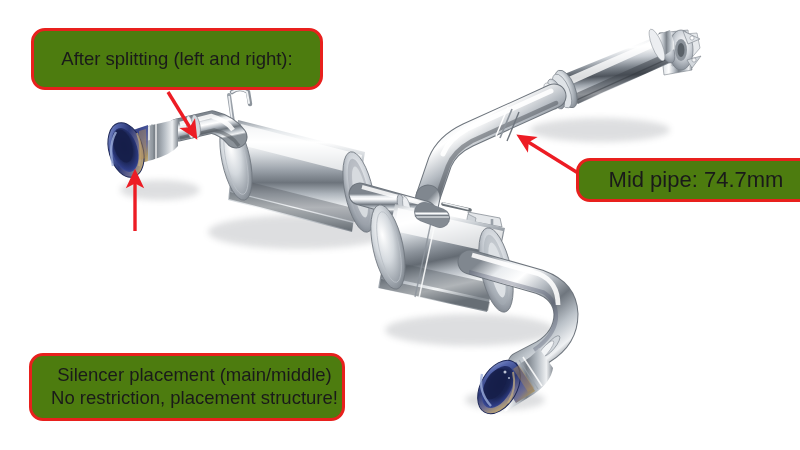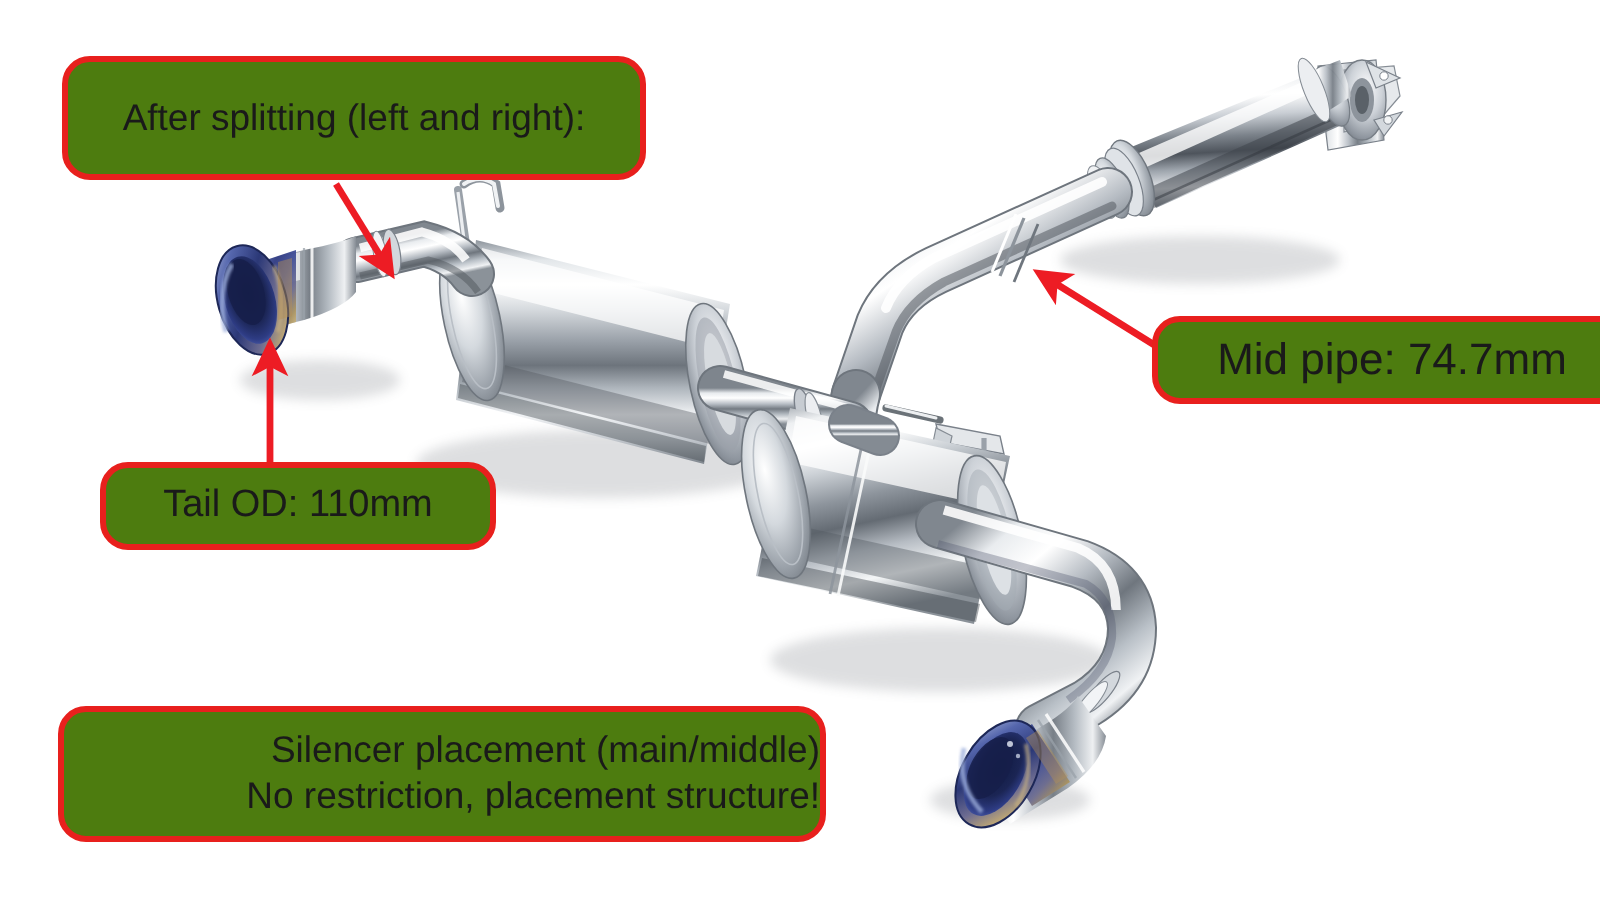--- a/index.html
+++ b/index.html
@@ -59,24 +59,24 @@
   #callout-mid-pipe {
     left: 576px;
     top: 158px;
     width: 240px;
     height: 44px;
     font-size: 22px;
   }
   #callout-silencer {
     left: 29px;
     top: 353px;
-    width: 384px;
+    width: 316px;
     height: 68px;
     font-size: 18.5px;
-    align-items: flex-end;
+    align-items: center;
     padding-left: 15px;
   }
   #callout-silencer .line { text-align: left; }
   svg.overlay {
     position: absolute;
     left: 0; top: 0;
     width: 800px; height: 450px;
     z-index: 20;
     pointer-events: none;
   }
@@ -401,23 +401,20 @@
     </defs>
     <line x1="168" y1="92" x2="192" y2="131" stroke="#ed1c24" stroke-width="3.4" marker-end="url(#arrowHead)"></line>
     <line x1="135" y1="231" x2="135" y2="179" stroke="#ed1c24" stroke-width="3.4" marker-end="url(#arrowHead)"></line>
     <line x1="578" y1="173" x2="525" y2="140" stroke="#ed1c24" stroke-width="3.4" marker-end="url(#arrowHead)"></line>
   </svg>
 
   <div class="callout" id="callout-after-split">
     <span class="line">After splitting (left and right):</span>
   </div>
 
-  <div class="callout" id="callout-tail-od">
-    <span class="line">Tail OD:  110mm</span>
-  </div>
 
   <div class="callout" id="callout-mid-pipe">
     <span class="line">Mid pipe: 74.7mm</span>
   </div>
 
   <div class="callout" id="callout-silencer">
     <span class="line">Silencer placement (main/middle)</span>
     <span class="line">No restriction, placement structure!</span>
   </div>
 

